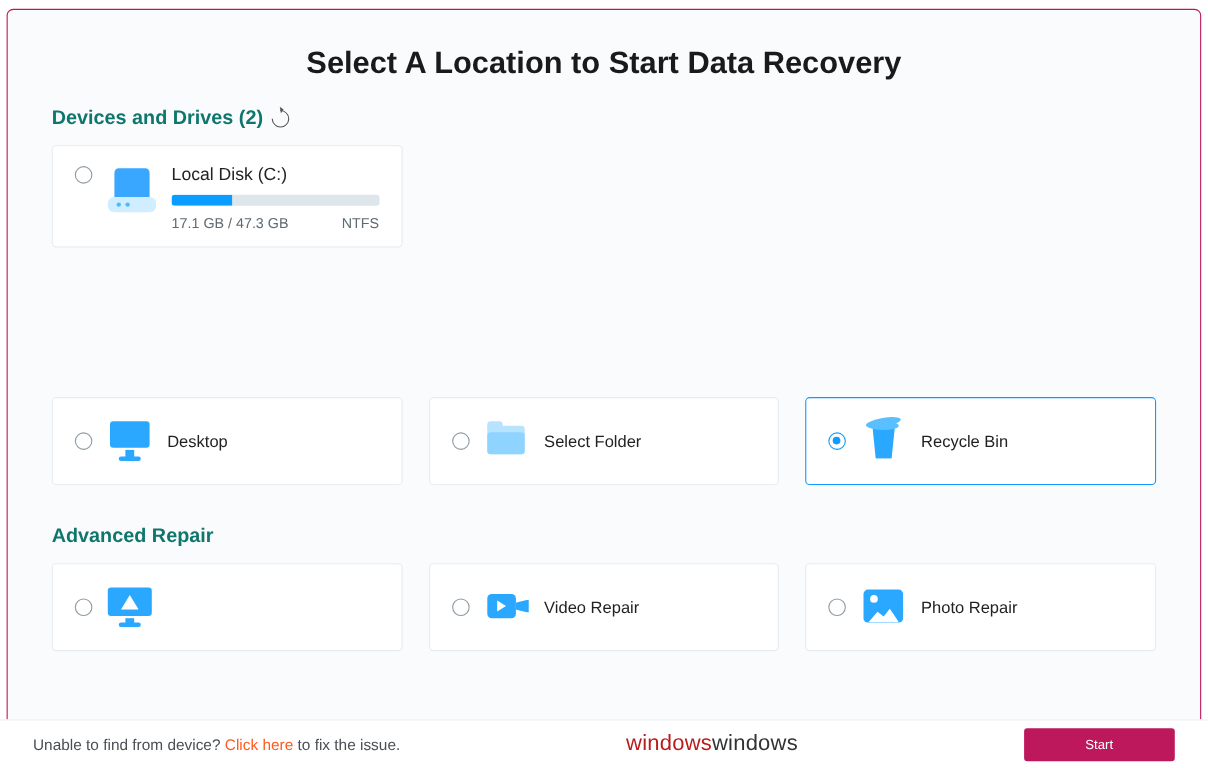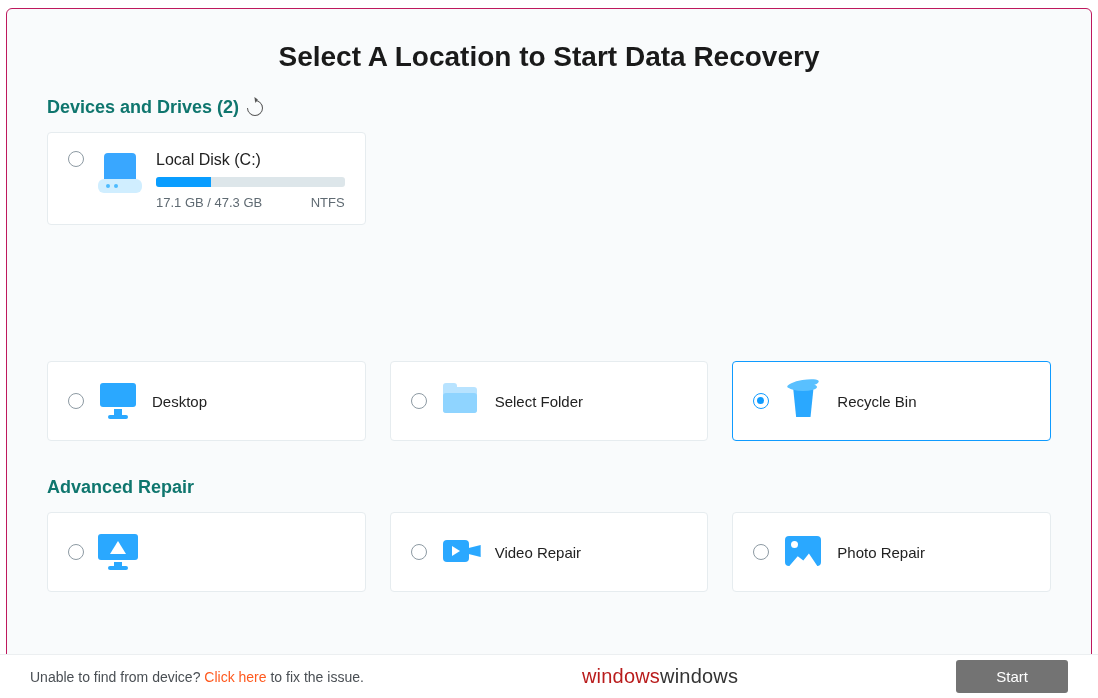--- a/index.html
+++ b/index.html
@@ -160,22 +160,22 @@
       display: flex; align-items: center; justify-content: space-between;
       padding: 0 30px;
       font-size: 14px;
       color: #4a4f54;
     }
     .help-text a { color: #ff5a1f; cursor:pointer;}
     .brand { color:#333; font-weight:400; font-size:20px; letter-spacing:.2px;}
     .brand .w { color:#b91c1c; font-weight:300;}
     .brand .rest { color:#333; font-weight:300;}
     .start-btn {
-      background: #737373; color: #fff; border: none;
-      padding: 8px 40px; border-radius: 3px; font-size: 15px; cursor: pointer;
+      background: #be185d; color: #fff; border: none;
+      padding: 8px 56px; border-radius: 3px; font-size: 12px; cursor: pointer;
     }
   </style>
 </head>
 <body>
 
 <div class="page">
   <h1 class="title">Select A Location to Start Data Recovery</h1>
 
   <div class="section">
     <h2 class="section-heading">

